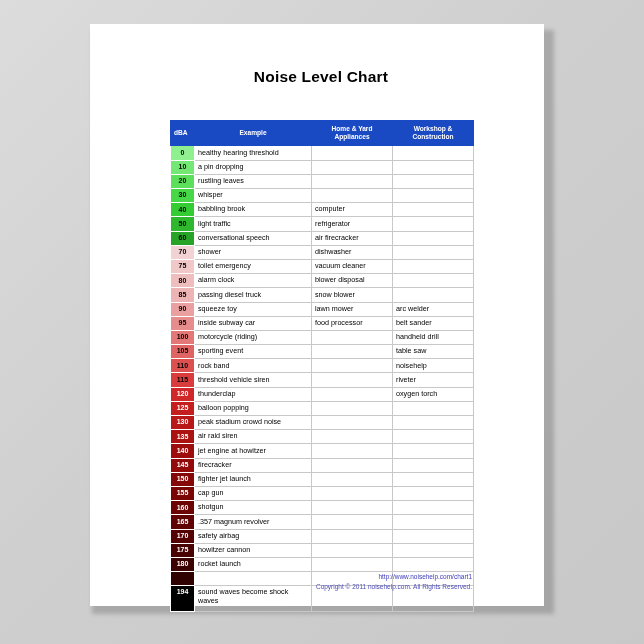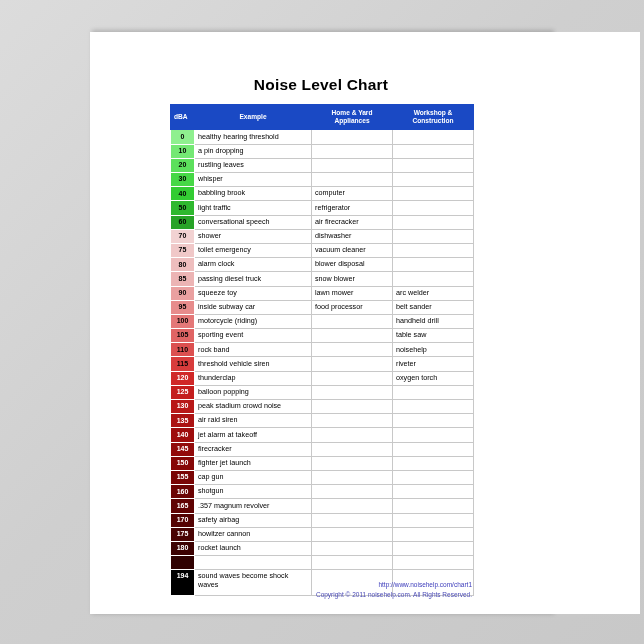--- a/index.html
+++ b/index.html
@@ -24,22 +24,22 @@
     left: 92px;
     top: 30px;
     width: 462px;
     height: 584px;
     background: rgba(0,0,0,0.18);
     filter: blur(2px);
   }
   .poster {
     position: absolute;
     left: 90px;
-    top: 32px;
-    width: 550px;
+    top: 24px;
+    width: 454px;
     height: 582px;
     background: #ffffff;
     box-sizing: border-box;
   }
   .poster-inner {
     position: absolute;
     left: 0; top: 0;
     width: 462px;
     height: 582px;
     padding: 0;
@@ -59,20 +59,21 @@
     position: absolute;
     left: 80px;
     top: 72px;
     width: 303px;
   }
   table.noise {
     border-collapse: collapse;
     width: 303px;
     table-layout: fixed;
     font-size: 7.2px;
+    margin-top: 24px;
   }
   table.noise col.c-dba { width: 24px; }
   table.noise col.c-example { width: 117px; }
   table.noise col.c-home { width: 81px; }
   table.noise col.c-shop { width: 81px; }
 
   thead th {
     background: #1a49c4;
     color: #ffffff;
     font-size: 6.6px;
@@ -275,21 +276,21 @@
                 <td></td>
               </tr>
               <tr>
                 <td class="dba" style="background: rgb(172, 18, 18); color: rgb(255, 255, 255);">135</td>
                 <td class="example">air raid siren</td>
                 <td></td>
                 <td></td>
               </tr>
               <tr>
                 <td class="dba" style="background: rgb(158, 13, 13); color: rgb(255, 255, 255);">140</td>
-                <td class="example">jet alarm at takeoff</td>
+                <td class="example">jet engine at howitzer</td>
                 <td></td>
                 <td></td>
               </tr>
               <tr>
                 <td class="dba" style="background: rgb(146, 10, 10); color: rgb(255, 255, 255);">145</td>
                 <td class="example">firecracker</td>
                 <td></td>
                 <td></td>
               </tr>
               <tr>

